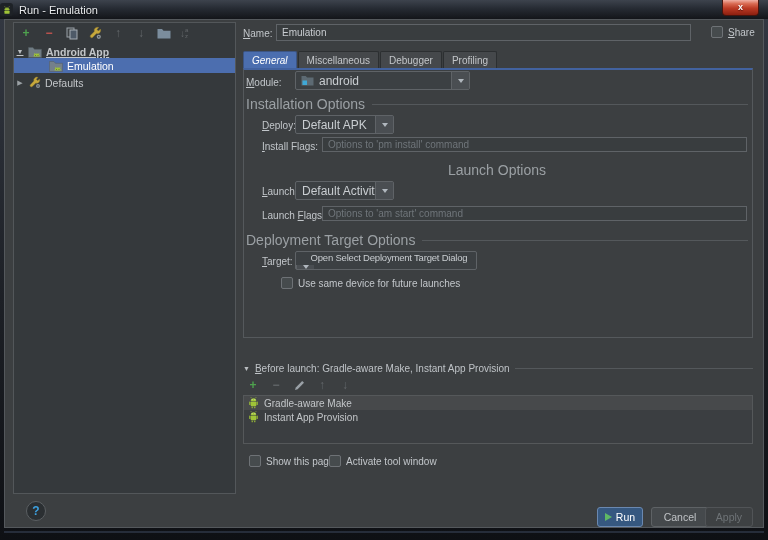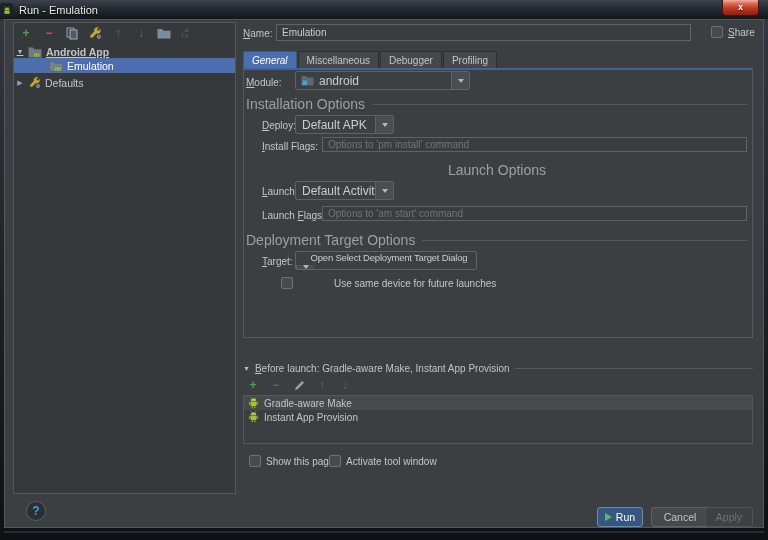--- a/index.html
+++ b/index.html
@@ -280,21 +280,21 @@
   <span class="flabel" style="left:262px; top:256px;">
     <span class="mn">T</span><span>arget:</span>
   </span>
   <div class="combo combo-sm" style="left:295px; top:251px; width:182px;flex-direction:column;">
     <span class="combo-val">Open Select Deployment Target Dialog</span>
     <span class="combo-btn">
         <span class="carrow"></span>
       </span>
   </div>
   <span class="cb" style="left:281px; top:277px;"></span>
-  <span class="flabel" style="left:298px; top:278px;margin-left:36px;">Use same device for future launches</span>
+  <span class="flabel" style="left:298px; top:278px;">Use same device for future launches</span>
 
   <div class="bl-header">
     <span class="bl-arrow">▼</span>
     <span class="bl-label">
       <span class="mn">B</span><span>efore launch: Gradle-aware Make, Instant App Provision</span>
     </span>
     <span class="sect-line"></span>
   </div>
 
   <div class="bl-toolbar">

